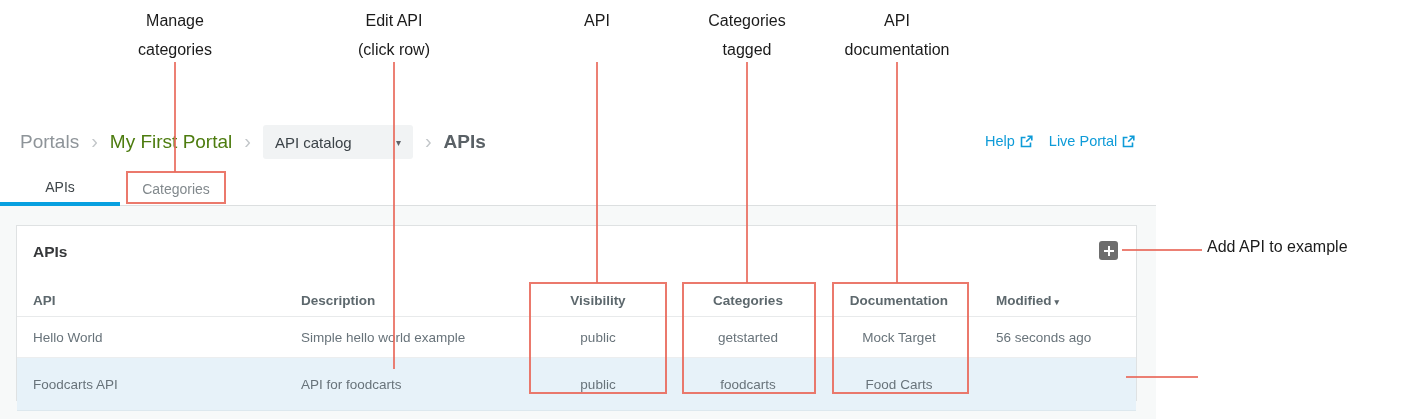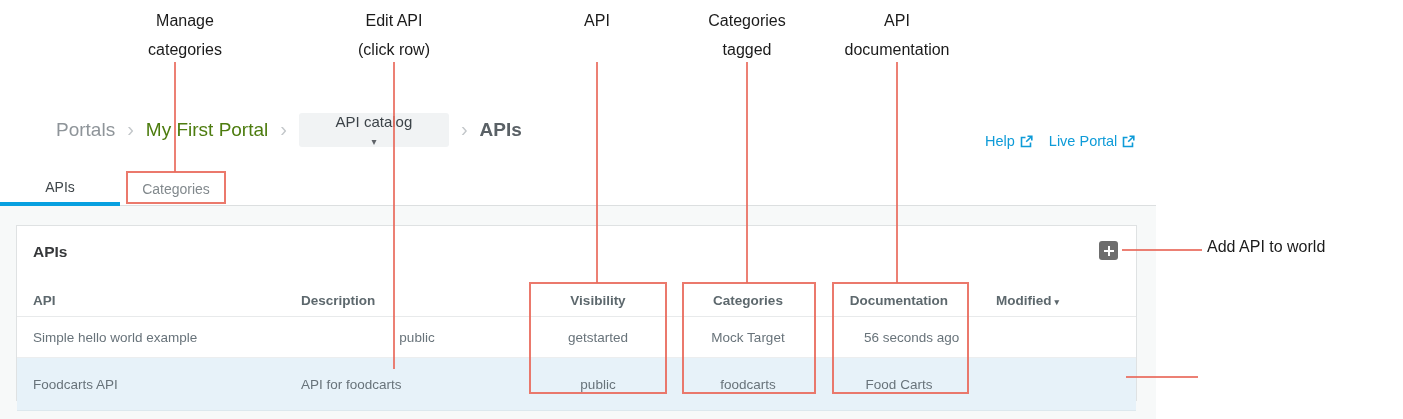--- a/index.html
+++ b/index.html
@@ -3,28 +3,28 @@
 <meta charset="utf-8">
 <style>
   * { box-sizing: border-box; margin: 0; padding: 0; }
   html,body { width:1403px; height:419px; background:#fff; overflow:hidden;
               font-family:"Liberation Sans", sans-serif; }
   .canvas { position:relative; width:1403px; height:419px; background:#fff; }
 
   
   .content-bg { position:absolute; left:0; top:206px; width:1156px; height:213px; background:#f7f9f9; }
 
-  .breadcrumb { position:absolute; left:20px; top:112px; height:36px; display:flex; align-items:center; gap:12px;margin-left:36px; }
+  .breadcrumb { position:absolute; left:20px; top:124px; height:36px; display:flex; align-items:center; gap:12px; }
   .bc-root   { font-size:19px; color:#8e9499; }
   .bc-parent { font-size:19px; color:#4d7c0f; }
   .bc-sep    { font-size:20px; color:#c3c7ca; font-weight:300; padding-bottom:2px; }
   .bc-current{ font-size:19px; font-weight:bold; color:#5a6166; }
   .bc-dropdown { background:#f1f3f4; border-radius:3px; height:34px; width:150px;
                  display:flex; align-items:center; justify-content:space-between;
-                 padding:0 12px; cursor:pointer;flex-direction:column; }
+                 padding:0 12px; cursor:pointer; }
   .bc-dropdown .dd-text { font-size:15px; color:#3c4348; }
   .bc-dropdown .dd-caret { font-size:10px; color:#5f6368; }
 
   .header-links { position:absolute; left:985px; top:133px; display:flex; gap:16px; align-items:center; }
   .hlink { display:flex; align-items:center; gap:5px; color:#0e9bd8; font-size:14.5px; cursor:pointer; }
 
   .tabbar { position:absolute; left:0; top:172px; width:1156px; height:34px; border-bottom:1px solid #dcdfe0; }
   .tab { position:absolute; top:0; height:34px; display:flex; align-items:center; justify-content:center;
          font-size:14px; cursor:pointer; }
   .tab-apis { left:0; width:120px; color:#3f464a; border-bottom:4px solid #07a0e0; }
@@ -118,37 +118,38 @@
       <span class="c2">Description</span>
       <span class="c3">Visibility</span>
       <span class="c4">Categories</span>
       <span class="c5">Documentation</span>
       <span class="c6 cell-modified">
         <span>Modified</span><span class="sort-caret">▾</span>
       </span>
     </div>
 
     <div class="trow row1">
+      <span class="c1">Hello World</span>
       <span class="c2">Simple hello world example</span>
       <span class="c3">public</span>
       <span class="c4">getstarted</span>
       <span class="c5">Mock Target</span>
       <span class="c6 cell-modified">56 seconds ago</span>
     </div>
 
     <div class="trow row2">
       <span class="c1">Foodcarts API</span>
       <span class="c2">API for foodcarts</span>
       <span class="c3">public</span>
       <span class="c4">foodcarts</span>
       <span class="c5">Food Carts</span>
     </div>
   </div>
 
-  <div class="note" style="left:85px;">
+  <div class="note" style="left:75px;">
     <div>Manage</div>
     <div>categories</div>
   </div>
   <div class="note" style="left:294px;">
     <div>Edit API</div>
     <div>(click row)</div>
   </div>
   <div class="note" style="left:497px;">
     <div>API</div>
   </div>
@@ -166,17 +167,17 @@
   <div class="vline" style="left:596px; top:62px; height:221px;"></div>
   <div class="vline" style="left:746px; top:62px; height:221px;"></div>
   <div class="vline" style="left:896px; top:62px; height:221px;"></div>
 
   <div class="rbox" style="left:126px; top:171px; width:100px; height:33px;"></div>
   <div class="rbox" style="left:529px; top:282px; width:138px; height:112px;"></div>
   <div class="rbox" style="left:682px; top:282px; width:134px; height:112px;"></div>
   <div class="rbox" style="left:832px; top:282px; width:137px; height:112px;"></div>
 
   <div class="hline" style="left:1122px; top:249px; width:80px;"></div>
-  <div class="side-note" style="left:1207px; top:238px;">Add API to world</div>
+  <div class="side-note" style="left:1207px; top:238px;">Add API to example</div>
 
   <div class="hline" style="left:1126px; top:376px; width:72px;"></div>
 
 </div>
 
 </body></html>

